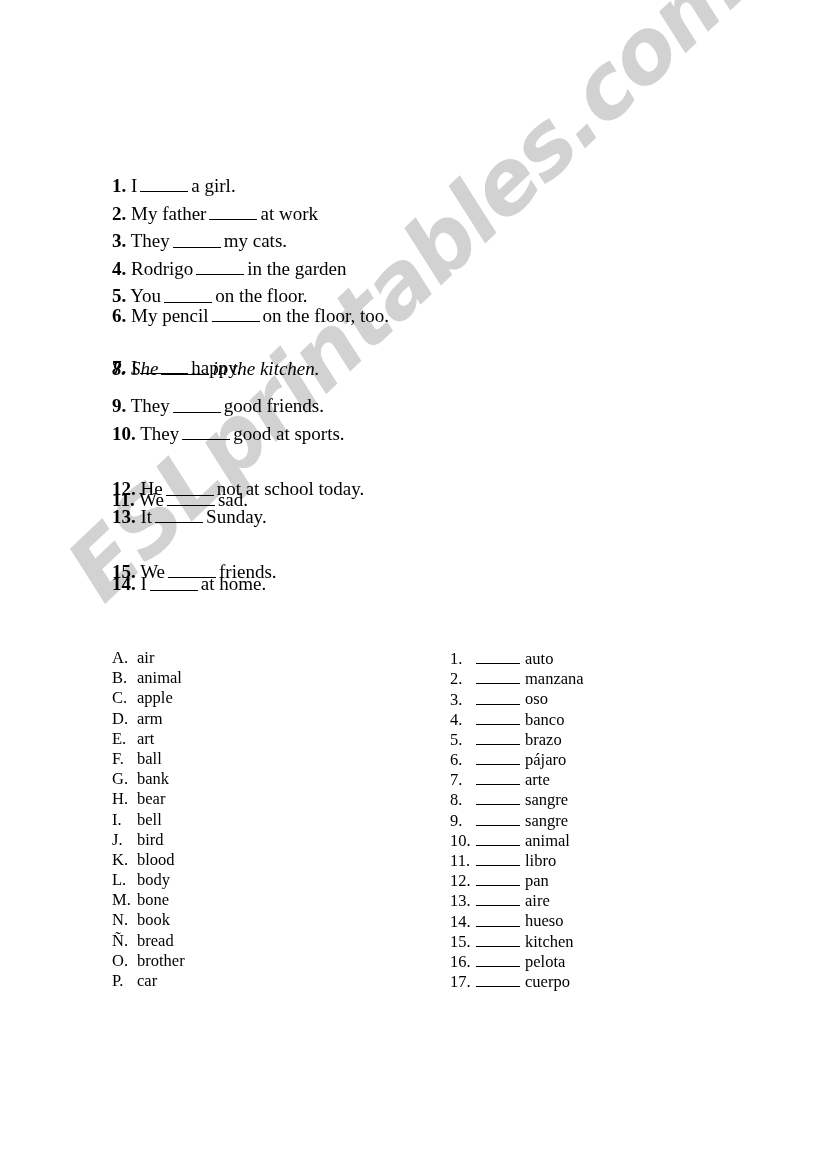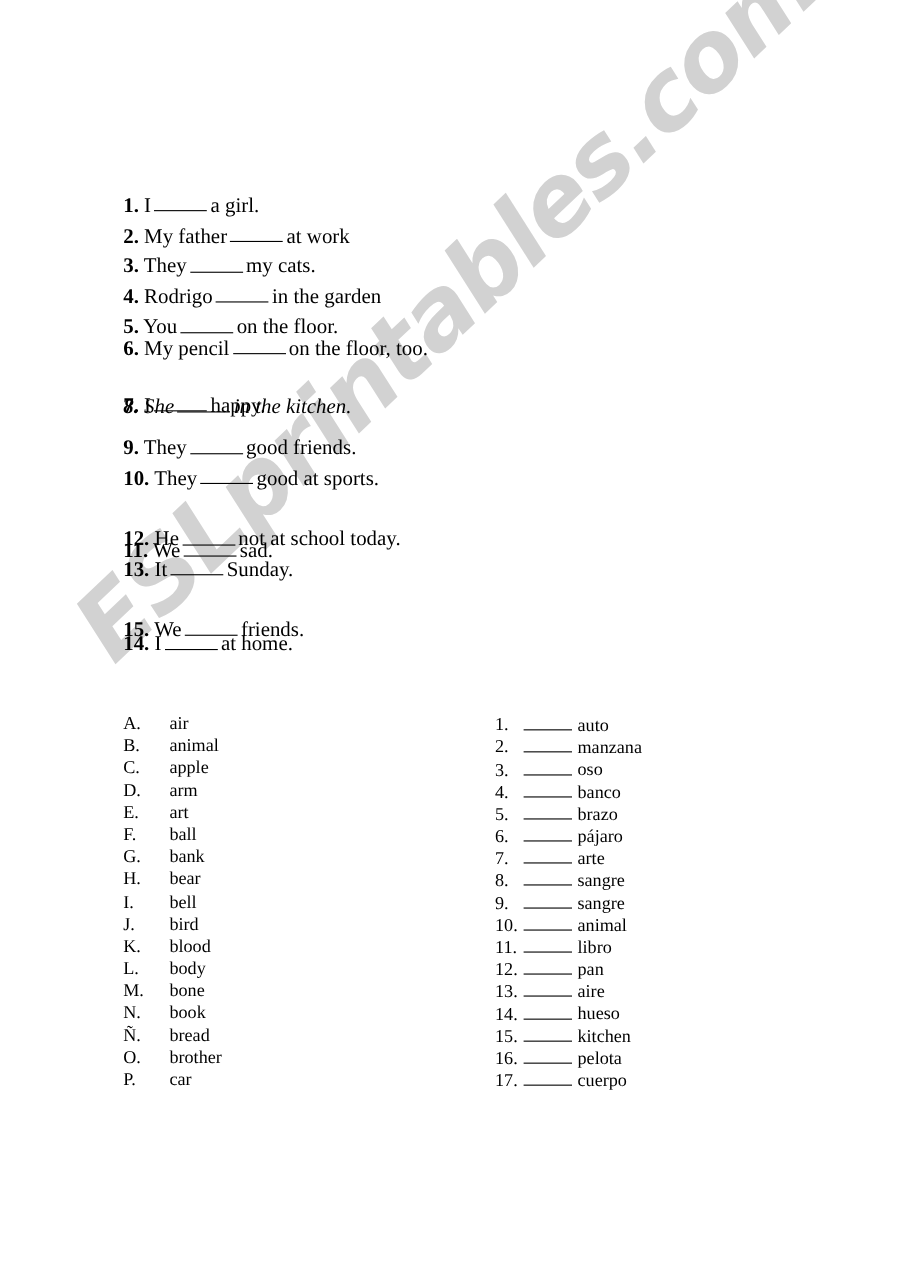--- a/index.html
+++ b/index.html
@@ -92,21 +92,21 @@
   .vocab-item {
     height: 20.2px;
     line-height: 20.2px;
     white-space: nowrap;
   }
   .vocab-item .label {
     display: inline-block;
     min-width: 20px;
   }
   .vocab-item .word {
-    margin-left: 22px;
+    margin-left: 5px;
   }
   .vocab-item .blank-sm {
     display: inline-block;
     width: 44px;
     border-bottom: 1.4px solid #000;
     height: 0.92em;
     vertical-align: baseline;
     margin: 0 5px 0 2px;
   }
   .vocab-item.right .label {

